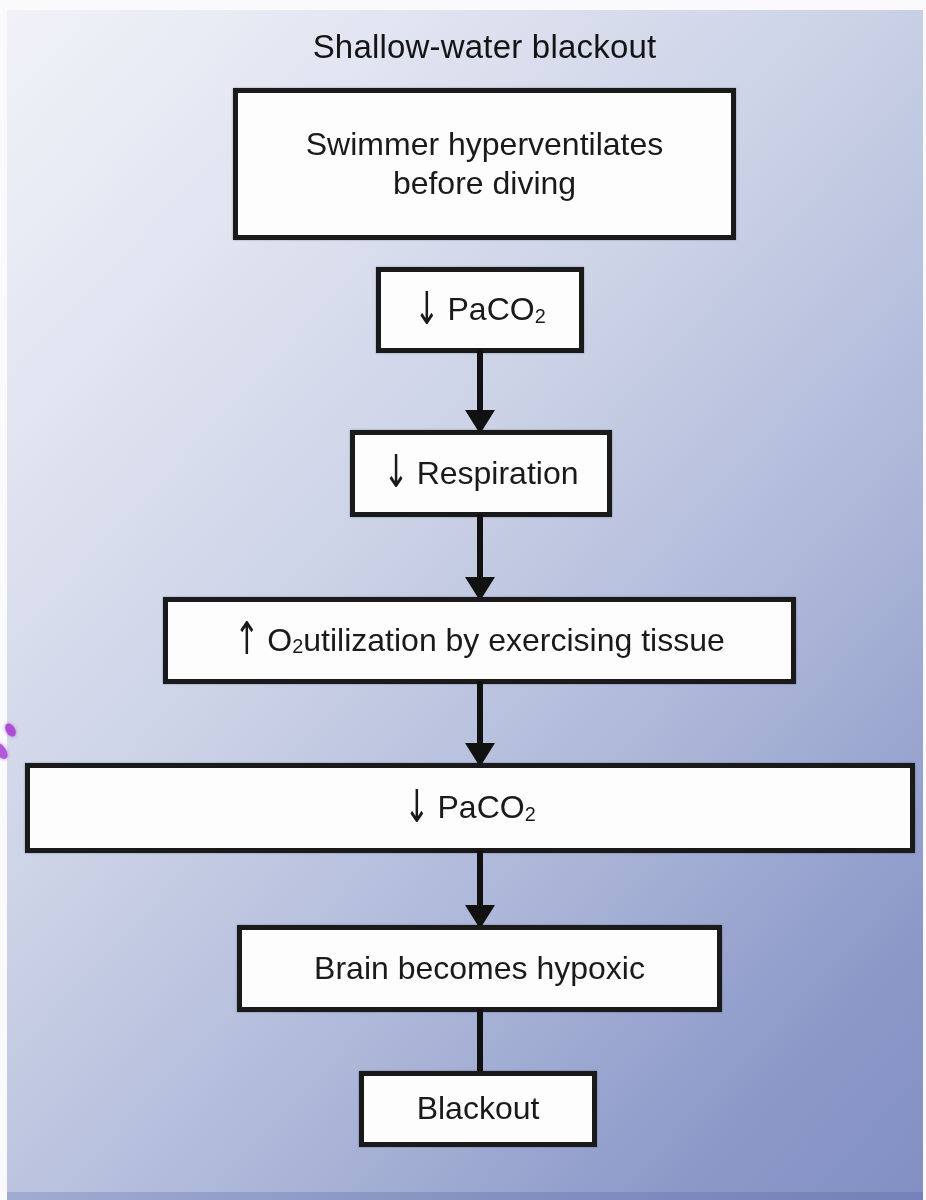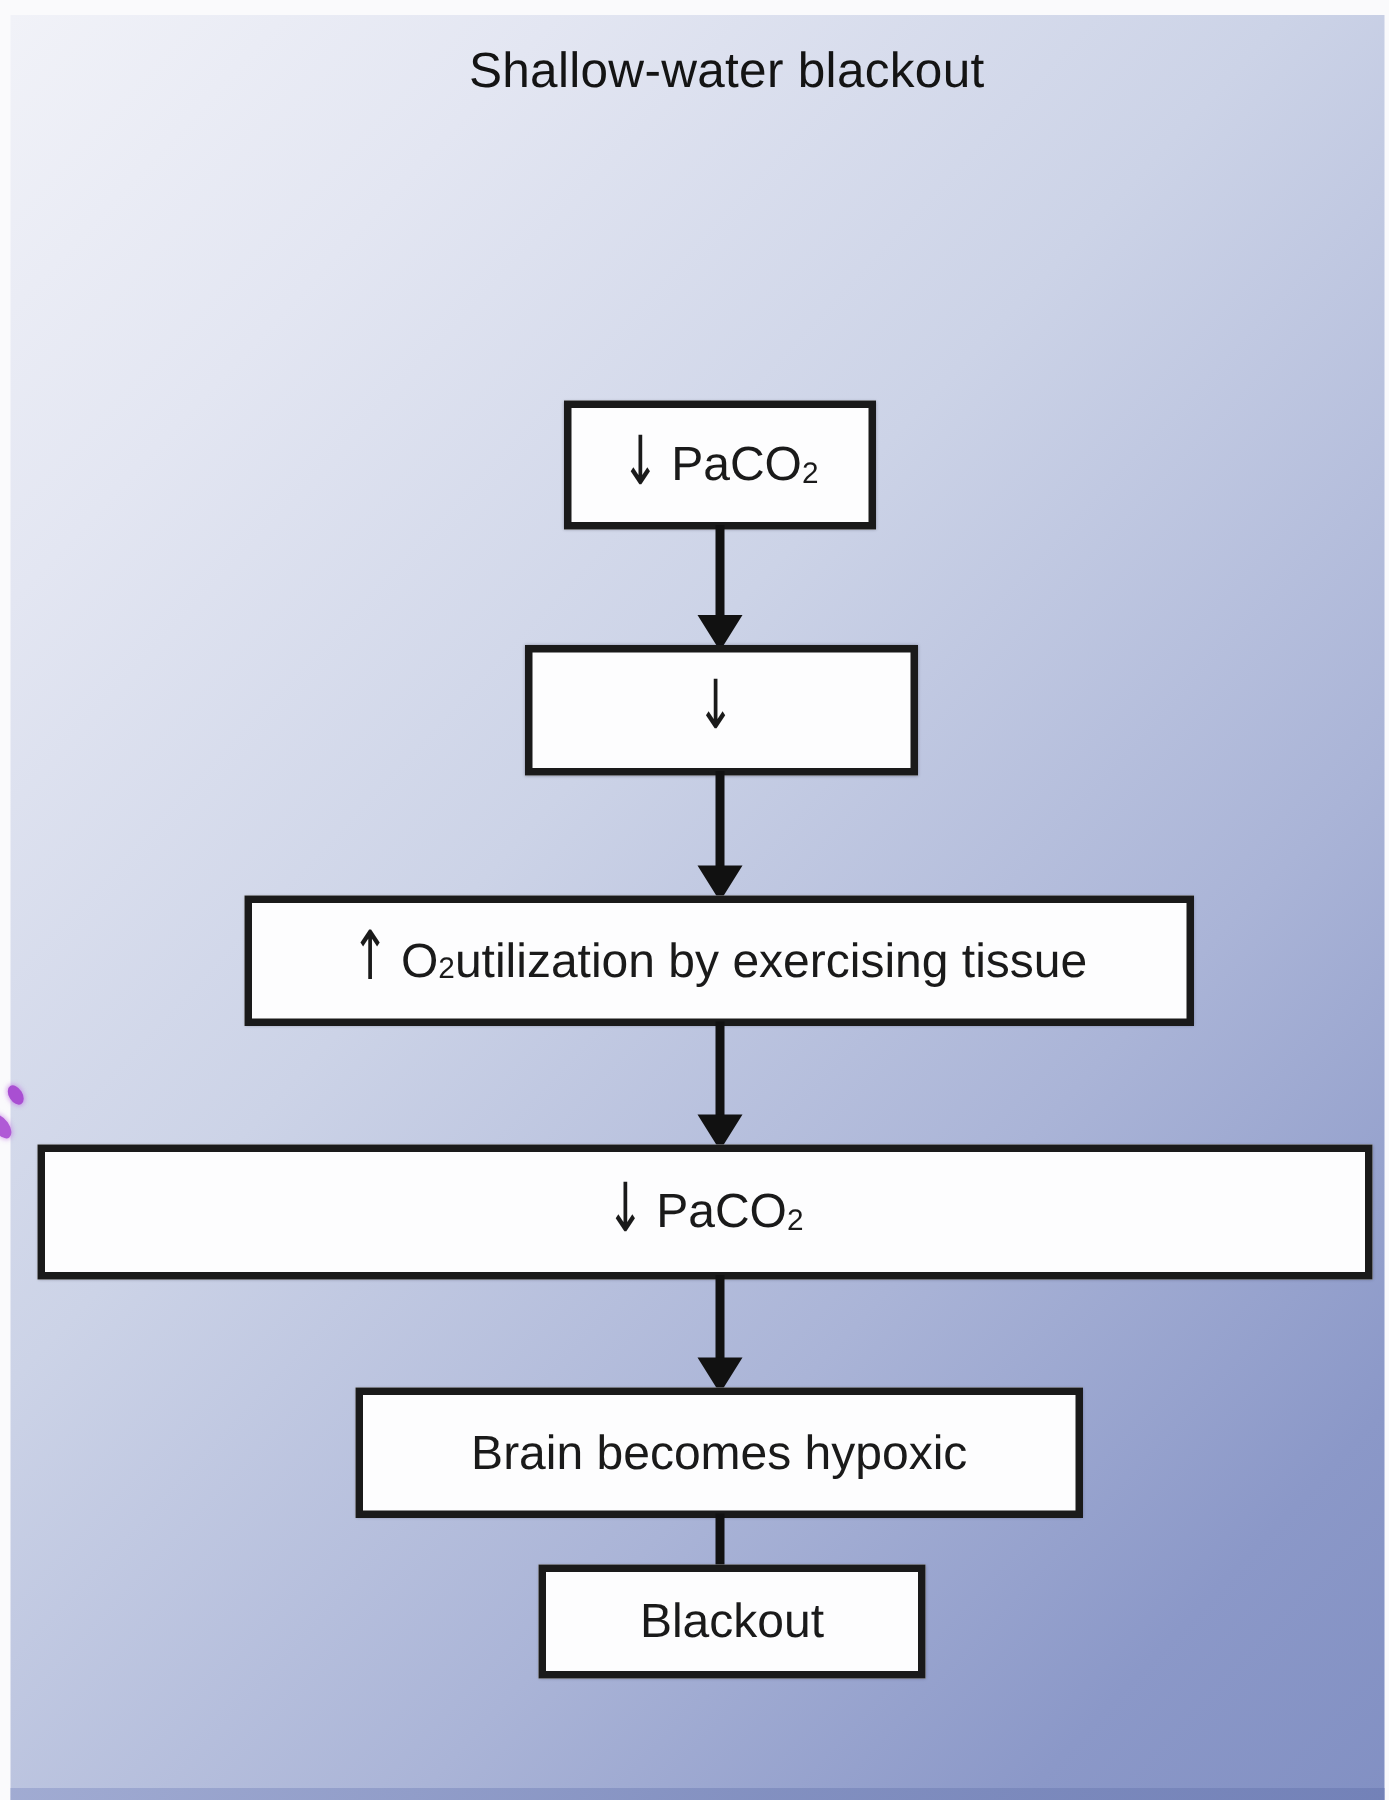--- a/index.html
+++ b/index.html
@@ -136,34 +136,41 @@
 <body>
 
 <div class="stage">
   <div class="canvas"></div>
 
   <div class="pen-mark m1"></div>
   <div class="pen-mark m2"></div>
 
   <div class="title">Shallow-water blackout</div>
 
+  <div class="box" style="left:233px; top:88px; width:503px; height:152px;">
+    <div class="multiline">
+      <div>Swimmer hyperventilates</div>
+      <div>before diving</div>
+    </div>
+  </div>
 
   <div class="box" style="left:376px; top:267px; width:208px; height:86px;">
     <span class="glyph">↓</span>
     <span>PaCO</span>
       <sub class="chem">2</sub>
   </div>
 
   <div class="connector" style="left:465px; top:350px; height:84px;">
     <div class="shaft"></div>
     <div class="head"></div>
   </div>
 
   <div class="box" style="left:350px; top:430px; width:262px; height:87px;">
     <span class="glyph">↓</span>
+    <span>Respiration</span>
   </div>
 
   <div class="connector" style="left:465px; top:514px; height:87px;">
     <div class="shaft"></div>
     <div class="head"></div>
   </div>
 
   <div class="box" style="left:163px; top:597px; width:633px; height:87px;">
     <span class="glyph">↑</span>
     <span>O</span>
@@ -189,18 +196,18 @@
 
   <div class="box" style="left:237px; top:925px; width:485px; height:87px;align-items:center;">
     <span>Brain becomes hypoxic</span>
   </div>
 
   <div class="connector" style="left:465px; top:1009px; height:98px;">
     <div class="shaft"></div>
     <div class="head"></div>
   </div>
 
-  <div class="box" style="left:359px; top:1043px; width:258px; height:76px;">
+  <div class="box" style="left:359px; top:1071px; width:238px; height:76px;">
     <span>Blackout</span>
   </div>
 
   <div class="bottom-shade"></div>
 </div>
 
 </body></html>

